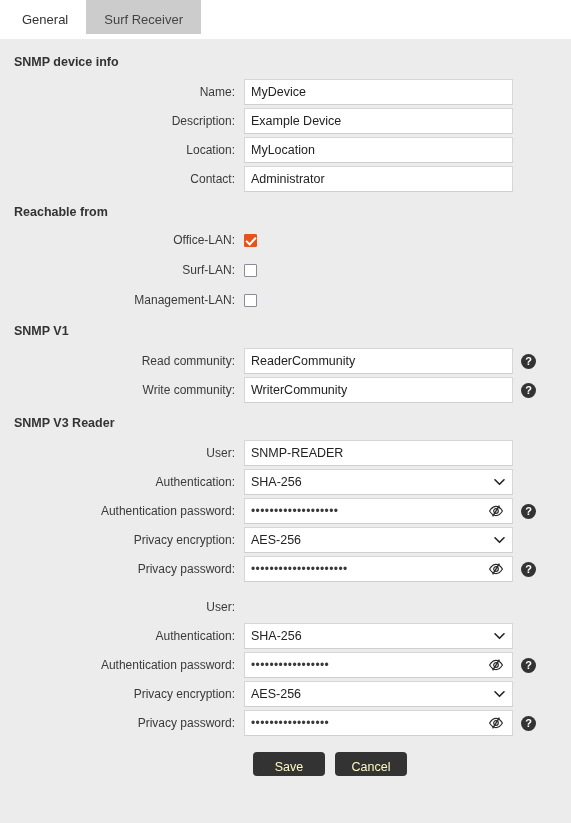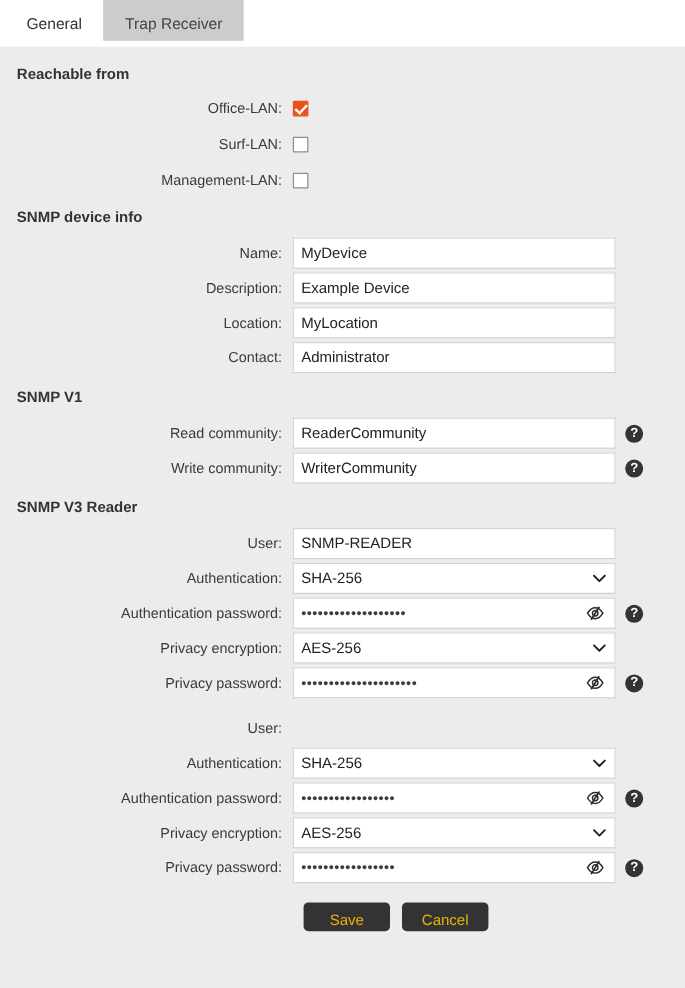--- a/index.html
+++ b/index.html
@@ -153,92 +153,92 @@
   
   .btnrow{
     display:flex;
     margin-top:17px;
     padding-left:253px;
   }
   .btn{
     min-width:72px;
     height:24px;
     background:#333333;
-    color:#eab308;
+    color:#fef9c3;
     border:none;
     border-radius:4px;
     font-size:12.5px;
     font-family:"Liberation Sans", sans-serif;
     cursor:pointer;
     margin-right:10px;
     padding:8px 14px;
   }
 </style>
 </head>
 <body>
 
 <div class="tabbar">
   <div class="tab">
     <span>General</span>
   </div>
   <div class="tab active">
-    <span>Trap Receiver</span>
+    <span>Surf Receiver</span>
   </div>
 </div>
 
 <div class="content">
+
+  <div class="section">
+    <div class="section-title">SNMP device info</div>
+
+    <div class="row">
+      <div class="label">Name:</div>
+      <div class="field">
+        <span class="val">MyDevice</span>
+      </div>
+    </div>
+
+    <div class="row">
+      <div class="label">Description:</div>
+      <div class="field">
+        <span class="val">Example Device</span>
+      </div>
+    </div>
+
+    <div class="row">
+      <div class="label">Location:</div>
+      <div class="field">
+        <span class="val">MyLocation</span>
+      </div>
+    </div>
+
+    <div class="row">
+      <div class="label">Contact:</div>
+      <div class="field">
+        <span class="val">Administrator</span>
+      </div>
+    </div>
+  </div>
 
   <div class="section">
     <div class="section-title">Reachable from</div>
 
     <div class="row cb">
       <div class="label">Office-LAN:</div>
       <span class="cbox checked"></span>
     </div>
 
     <div class="row cb">
       <div class="label">Surf-LAN:</div>
       <span class="cbox"></span>
     </div>
 
     <div class="row cb">
       <div class="label">Management-LAN:</div>
       <span class="cbox"></span>
-    </div>
-  </div>
-
-  <div class="section">
-    <div class="section-title">SNMP device info</div>
-
-    <div class="row">
-      <div class="label">Name:</div>
-      <div class="field">
-        <span class="val">MyDevice</span>
-      </div>
-    </div>
-
-    <div class="row">
-      <div class="label">Description:</div>
-      <div class="field">
-        <span class="val">Example Device</span>
-      </div>
-    </div>
-
-    <div class="row">
-      <div class="label">Location:</div>
-      <div class="field">
-        <span class="val">MyLocation</span>
-      </div>
-    </div>
-
-    <div class="row">
-      <div class="label">Contact:</div>
-      <div class="field">
-        <span class="val">Administrator</span>
-      </div>
     </div>
   </div>
 
   <div class="section">
     <div class="section-title">SNMP V1</div>
 
     <div class="row">
       <div class="label">Read community:</div>
       <div class="field">
         <span class="val">ReaderCommunity</span>

